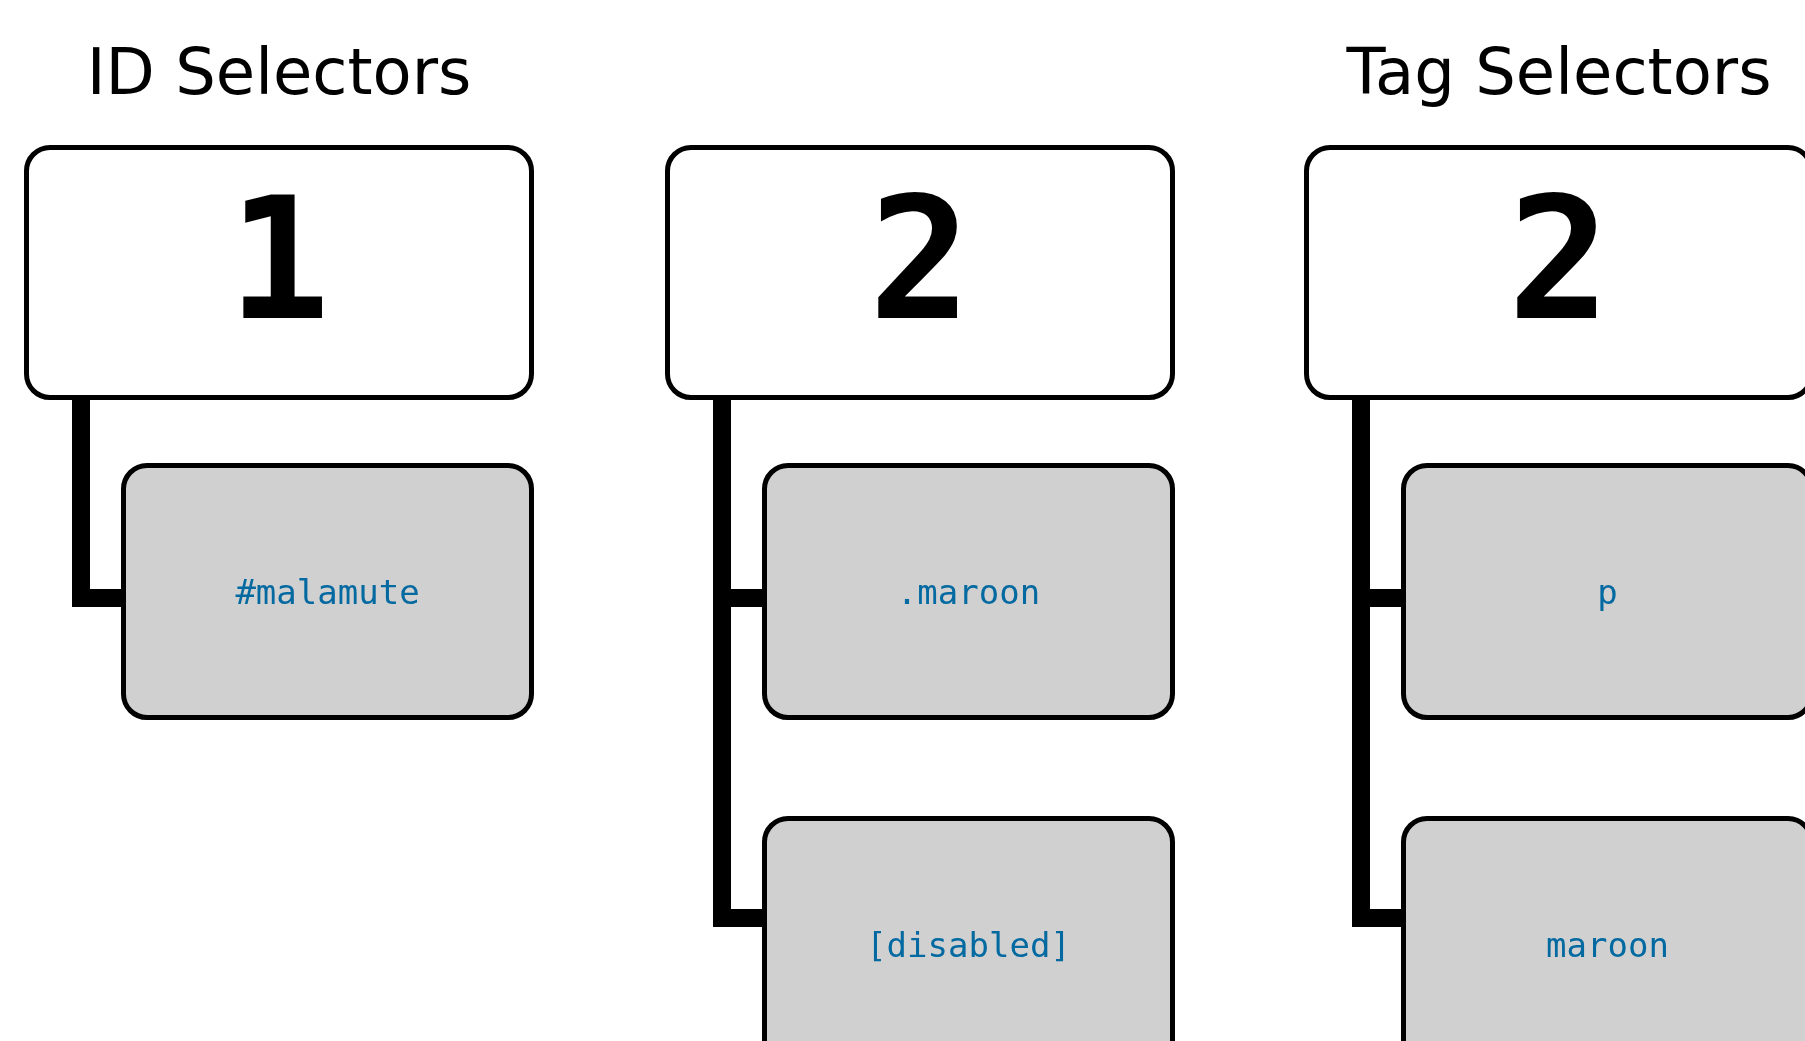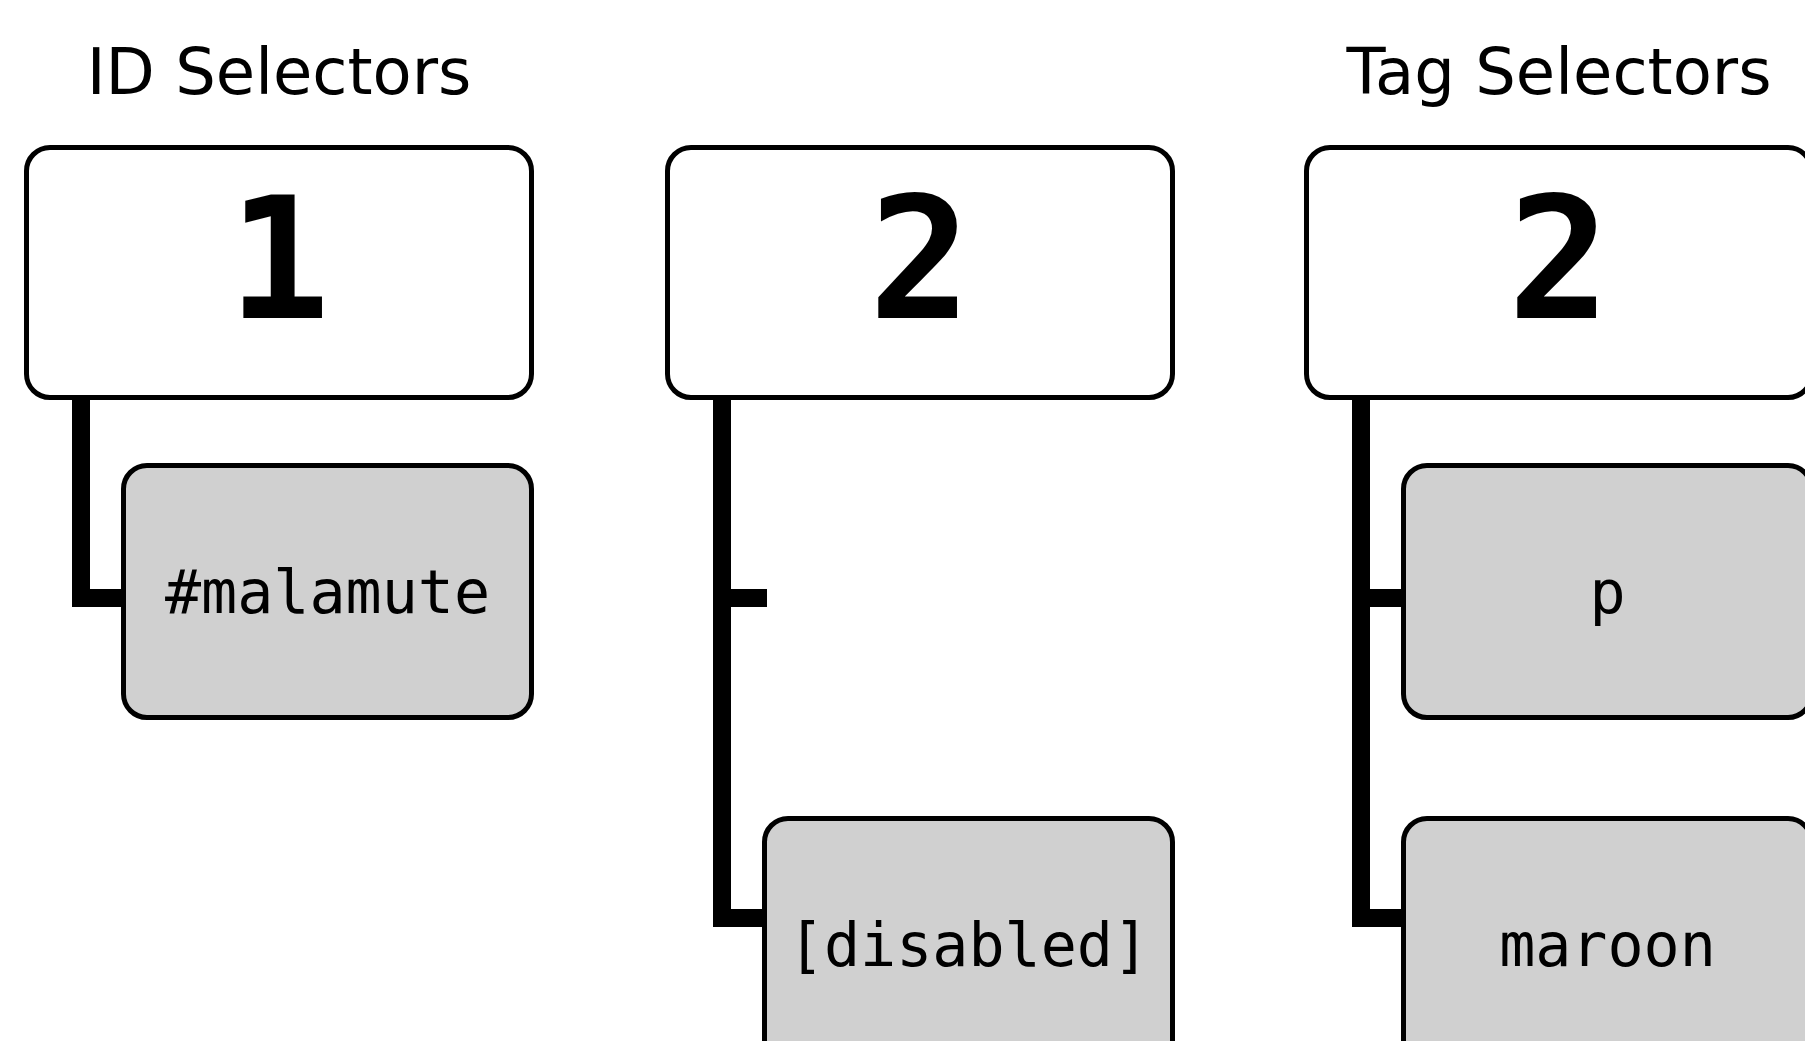--- a/index.html
+++ b/index.html
@@ -69,23 +69,23 @@
     border: 5px solid #000000;
     border-radius: 26px;
     display: flex;
     align-items: center;
     justify-content: center;
   }
   .child-box.row-1 { top: 445px; }
   .child-box.row-2 { top: 798px; }
   .child-label {
     font-family: "DejaVu Sans Mono", monospace;
-    font-size: 60px;
+    font-size: 34px;
     line-height: 1;
-    color: #000000;
+    color: #0369a1;
     white-space: nowrap;
     text-align: center;
   }
 
   .connector-vertical {
     position: absolute;
     left: 48px;
     top: 382px;
     width: 5px;
     background: #000000;
@@ -119,20 +119,23 @@
     </div>
   </div>
 
   <div class="column col-2">
     <div class="count-box">
       <span class="count-value">2</span>
     </div>
     <div class="connector-vertical to-row-2"></div>
     <div class="connector-stub row-1"></div>
     <div class="connector-stub row-2"></div>
+    <div class="child-box row-1">
+      <span class="child-label">.maroon</span>
+    </div>
     <div class="child-box row-2">
       <span class="child-label">[disabled]</span>
     </div>
   </div>
 
   <div class="column col-3">
     <div class="column-title">Tag Selectors</div>
     <div class="count-box">
       <span class="count-value">2</span>
     </div>

